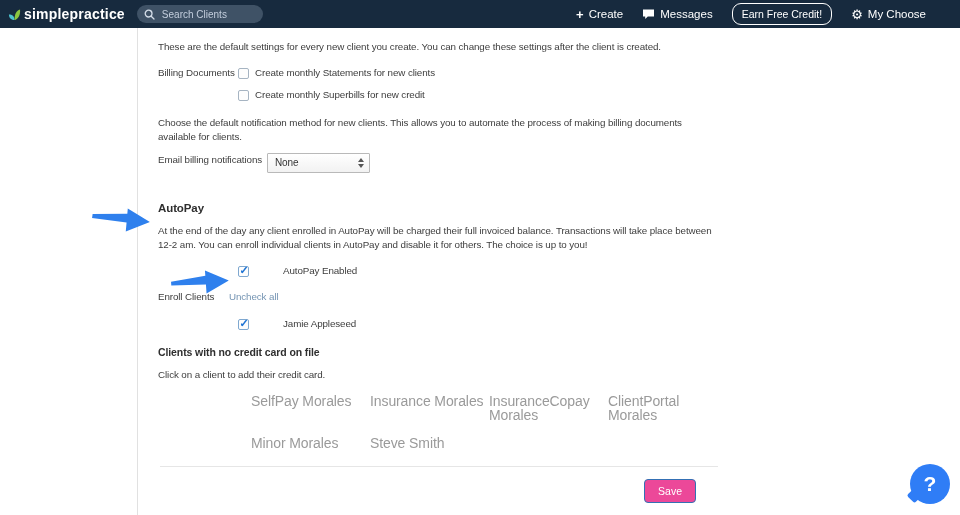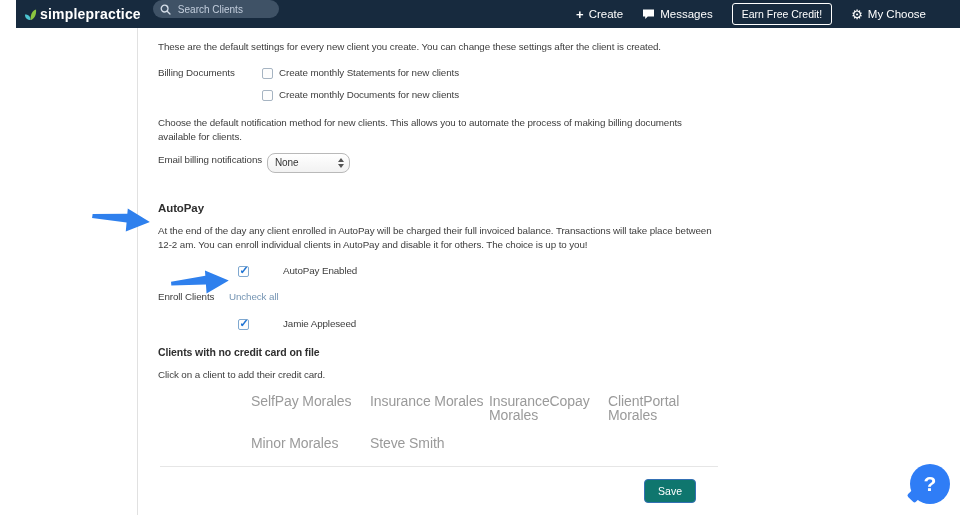--- a/index.html
+++ b/index.html
@@ -6,76 +6,76 @@
   html,body { margin:0; padding:0; }
   body {
     width:960px; height:515px; position:relative; overflow:hidden;
     background:#ffffff;
     font-family:"Liberation Sans", sans-serif;
     color:#3d3d3d;
   }
 
   
   .header {
-    position:absolute; top:0; left:16px; right:0; height:28px;
-    background:#172a3e; display:flex; 
+    position:absolute; top:0; left:0; right:0; height:28px;
+    background:#172a3e; display:flex; align-items:center;
     padding:0 34px 0 8px; color:#fff;
   }
   .brand { display:flex; align-items:center; gap:3px; cursor:pointer; }
   .brand-name { font-size:14px; font-weight:bold; letter-spacing:0.2px; }
   .search {
     margin-left:12px; width:126px; height:18px; background:#3f5266;
     border-radius:9px; display:flex; align-items:center; padding:0 7px; gap:5px;
   }
   .search input {
     flex:1; min-width:0; background:transparent; border:none; outline:none;
     color:#e3eaf2; font-size:10px; font-family:"Liberation Sans", sans-serif;
   }
   .search input::placeholder { color:#c3cedd; }
   .nav { margin-left:auto; display:flex; align-items:center; gap:19px; font-size:11.5px; }
   .nav-item { display:flex; align-items:center; gap:5px; cursor:pointer; white-space:nowrap; }
   .plus-icon { font-size:13px; font-weight:bold; line-height:1; }
   .gear-icon { font-size:13px; line-height:1; }
   .credit-btn {
-    background:transparent; border:1px solid #ffffff; border-radius:3px;
+    background:transparent; border:1px solid #ffffff; border-radius:9px;
     color:#fff; font-size:10.5px; padding:4px 9px; cursor:pointer;
     font-family:"Liberation Sans", sans-serif; white-space:nowrap;
   }
 
   
   .vline { position:absolute; top:28px; bottom:0; left:137px; width:1px; background:#e1e1e1; }
   .content {
     position:absolute; top:28px; left:158px; width:562px;
     font-size:9.8px; letter-spacing:-0.1px; line-height:14px; color:#3d3d3d;
   }
   .h-section { font-size:11px; font-weight:bold; color:#2f2f2f; margin:12px 0 0; }
   .h-autopay { font-size:11.5px; font-weight:bold; color:#2f2f2f; margin:28px 0 0; }
   .h-sub { font-size:10.5px; font-weight:bold; color:#2f2f2f; margin:14px 0 0; }
   .para { margin:12px 0 0; }
   .para2 { margin:14px 0 0; }
 
   .field-row { display:flex; margin-top:12px; }
   .field-label { width:80px; flex:none; color:#3d3d3d; }
   .cb-col { display:flex; flex-direction:column; gap:8px; }
-  .cb-row { display:flex; align-items:center; gap:6px; cursor:pointer;margin-left:24px; }
+  .cb-row { display:flex; align-items:center; gap:6px; cursor:pointer; }
   .cb {
     appearance:none; -webkit-appearance:none; width:11px; height:11px; flex:none;
     border:1px solid #a6b4c2; border-radius:2px; background:#fdfdfd; margin:0; position:relative;
     cursor:pointer;
   }
   .cb:checked { border-color:#7fa8d0; }
   .cb:checked::after {
     content:"\2713"; position:absolute; top:-3px; left:0.5px;
     font-size:11px; font-weight:bold; color:#1f74d4;
   }
 
   .email-row { display:flex; margin-top:9px; }
   .email-label { width:109px; flex:none; }
   .select {
-    width:83px; height:20px; border:1px solid #b9b9b9; border-radius:8px;
+    width:103px; height:20px; border:1px solid #b9b9b9; border-radius:1px;
     background:linear-gradient(#ffffff,#f2f2f2);
     display:flex; align-items:center; justify-content:space-between;
     padding:0 5px 0 7px; font-size:10px; color:#333; cursor:pointer;
   }
   .select-arrows { display:flex; flex-direction:column; gap:2px; align-items:center; }
   .select-arrows .up { width:0; height:0; border-left:3px solid transparent; border-right:3px solid transparent; border-bottom:4px solid #555; }
   .select-arrows .down { width:0; height:0; border-left:3px solid transparent; border-right:3px solid transparent; border-top:4px solid #555; }
 
   .indent-row { margin-top:12px; margin-left:80px;gap:34px; }
   .enroll-row { display:flex; align-items:center; margin-top:12px; }
@@ -85,21 +85,21 @@
   .client-grid {
     margin:12px 0 0 93px;
     display:grid; grid-template-columns:repeat(4,119px); row-gap:14px;
     font-size:14px; color:#9a9a9a;
   }
   .client-name { cursor:pointer; }
 
   .divider { margin-top:16px; border:none; border-top:1px solid #e6e6e6; width:558px; }
   .save-row { display:flex; justify-content:flex-end; margin-top:12px; padding-right:24px; }
   .save-btn {
-    background:#0f766e; border:1px solid #3470b4; border-radius:4px;
+    background:#ec4899; border:1px solid #3470b4; border-radius:4px;
     color:#fff; font-size:10.5px; padding:5px 13px; cursor:pointer;
     font-family:"Liberation Sans", sans-serif;
   }
 
   
   .arrow { position:absolute; }
   .arrow1 { left:92px; top:204px; width:58px; height:31px; transform:rotate(5deg); }
   .arrow2 { left:166px; top:270px; width:68px; height:25px; transform:rotate(-4deg); }
 
   
@@ -162,21 +162,21 @@
 
   <div class="field-row">
     <span class="field-label">Billing Documents</span>
     <div class="cb-col">
       <label class="cb-row">
         <input type="checkbox" class="cb" style="">
         <span>Create monthly Statements for new clients</span>
       </label>
       <label class="cb-row">
         <input type="checkbox" class="cb" style="">
-        <span>Create monthly Documents for new clients</span>
+        <span>Create monthly Superbills for new credit</span>
       </label>
     </div>
   </div>
 
   <p class="para2">Choose the default notification method for new clients. This allows you to automate the process of making billing documents available for clients.</p>
 
   <div class="email-row">
     <span class="email-label">Email billing notifications</span>
     <div class="select">
       <span>None</span>

